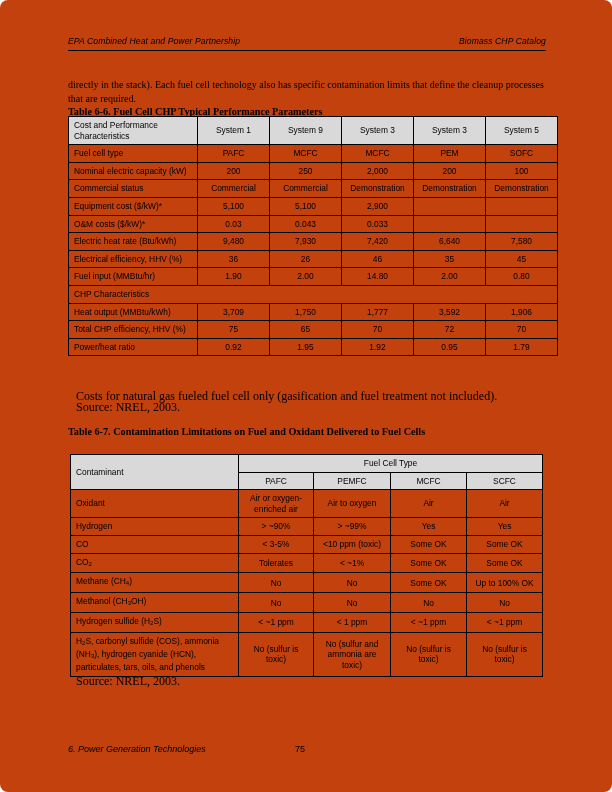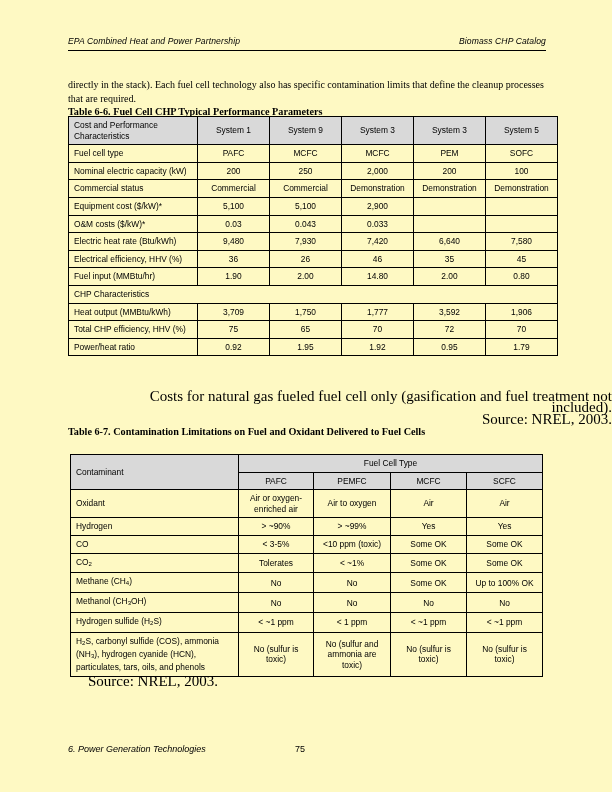--- a/index.html
+++ b/index.html
@@ -4,24 +4,25 @@
 <style>
   html, body {
     margin: 0;
     padding: 0;
     background: #ffffff;
   }
   .page {
     position: relative;
     width: 612px;
     height: 792px;
-    background: #fef9c3;
+    background: #c2410c;
     font-family: "Liberation Serif", serif;
     color: #000000;
     overflow: hidden;
+    border-radius: 8px;
   }
 
   
   .runhead {
     position: absolute;
     left: 68px;
     top: 36px;
     width: 478px;
     display: flex;
     justify-content: space-between;
@@ -105,24 +106,23 @@
   #tbl2 .d0 { width: 168px; }
   #tbl2 .d1 { width: 75px; }
   #tbl2 .d2 { width: 77px; }
   #tbl2 .d3 { width: 76px; }
   #tbl2 .d4 { width: 76px; }
 
   
   .note {
     position: absolute;
     font-family: "Liberation Serif", serif;
-    font-size: 15px;
+    font-size: 12px;
     line-height: 11.4px;
-    left: 88px;
-    text-align: right;
+    left: 76px;
   }
   #note1 { top: 391px; }
   #note2 { top: 676px; }
 
   
   .footer {
     position: absolute;
     top: 744px;
     left: 68px;
     width: 478px;

